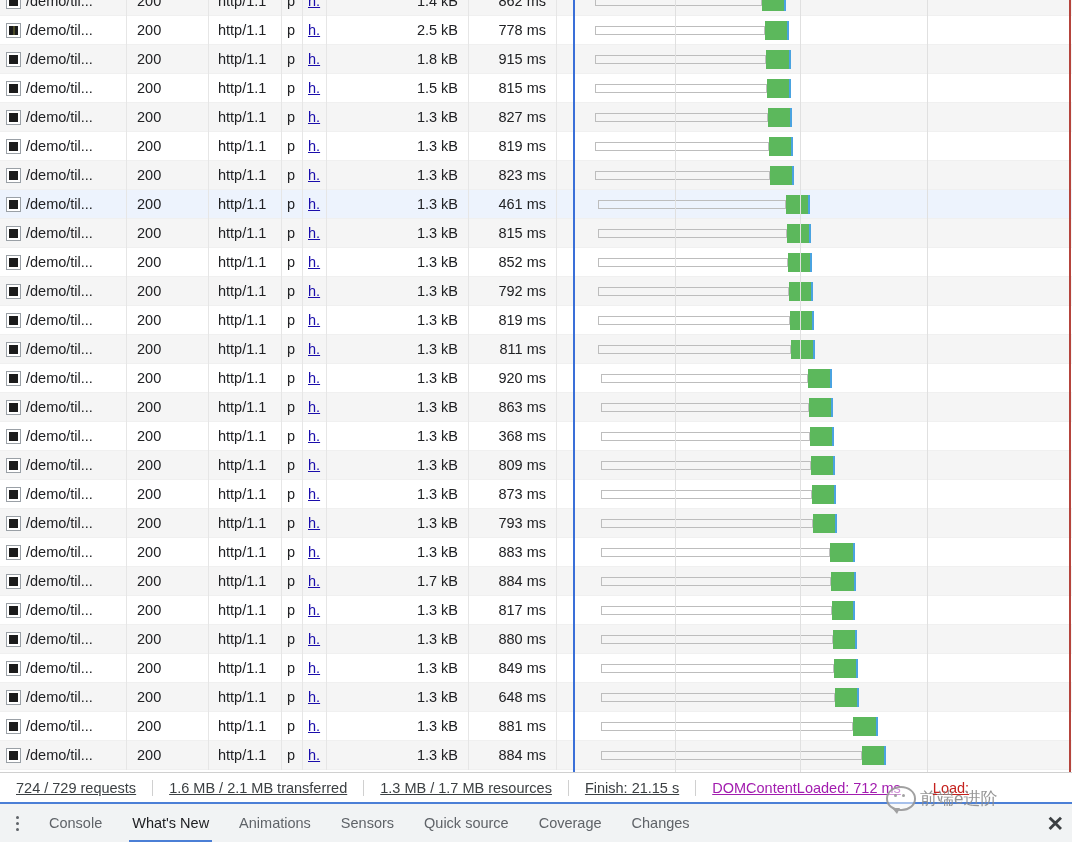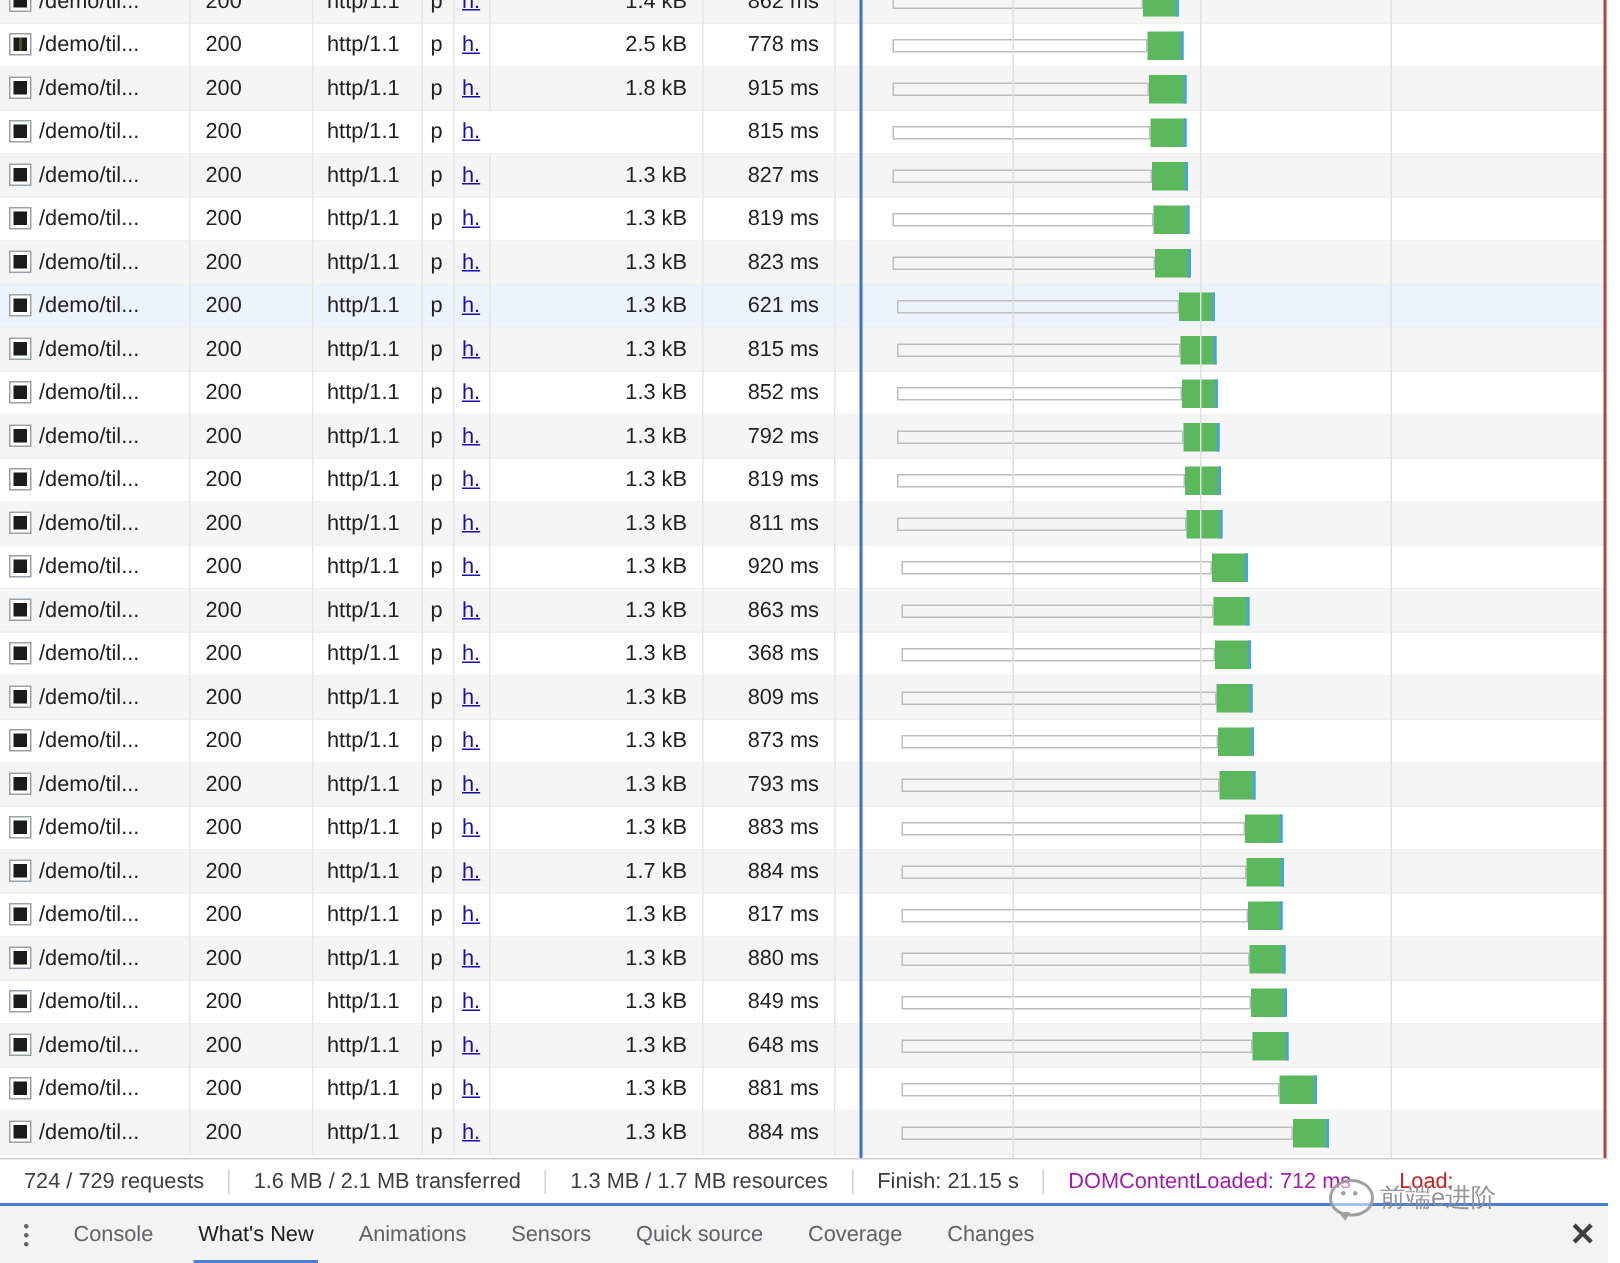--- a/index.html
+++ b/index.html
@@ -124,21 +124,21 @@
     background: #ffffff;
     border-top: 1px solid #d0d0d0;
     border-bottom: 2px solid #4b7fd6;
     display: flex;
     align-items: center;
     font-size: 14.5px;
     color: #3c4043;
     white-space: nowrap;
     overflow: hidden;
   }
-  .status-item { padding: 0 16px; }
+  .status-item { padding: 0 16px; text-decoration: underline; }
   .status-sep {
     width: 1px; height: 16px; background: #d0d0d0;
   }
   .status-item.link { color: #a21caf; }
   .status-item.link.red { color: #c5221f; }
 
   
   #drawer-tabs {
     position: absolute;
     left: 0; top: 804px;
@@ -290,20 +290,21 @@
           <div class="wf-queue" style="left: 38px; width: 171px; top: 10px;"></div>
           <div class="wf-block" style="left: 209px; width: 23px; top: 5px;"></div>
         </div>
       </div>
       <div class="row odd" style="position: absolute; left: 0px; right: 0px; top: 74px;">
         <div class="cell c-name"><span class="file-icon"><i></i></span><span class="name-text">/demo/til...</span></div>
         <div class="cell c-status">200</div>
         <div class="cell c-proto">http/1.1</div>
         <div class="cell c-type">p</div>
         <div class="cell c-init"><span class="init-link">h.</span></div>
+        <div class="cell c-size">1.5 kB</div>
         <div class="cell c-time">815 ms</div>
         <div class="cell c-wf">
           <div class="wf-queue" style="left: 38px; width: 172px; top: 10px;"></div>
           <div class="wf-block" style="left: 210px; width: 22px; top: 5px;"></div>
         </div>
       </div>
       <div class="row even" style="position: absolute; left: 0px; right: 0px; top: 103px;">
         <div class="cell c-name"><span class="file-icon"><i></i></span><span class="name-text">/demo/til...</span></div>
         <div class="cell c-status">200</div>
         <div class="cell c-proto">http/1.1</div>
@@ -342,21 +343,21 @@
           <div class="wf-block" style="left: 213px; width: 22px; top: 5px;"></div>
         </div>
       </div>
       <div class="row odd selected" style="position: absolute; left: 0px; right: 0px; top: 190px;">
         <div class="cell c-name"><span class="file-icon"><i></i></span><span class="name-text">/demo/til...</span></div>
         <div class="cell c-status">200</div>
         <div class="cell c-proto">http/1.1</div>
         <div class="cell c-type">p</div>
         <div class="cell c-init"><span class="init-link">h.</span></div>
         <div class="cell c-size">1.3 kB</div>
-        <div class="cell c-time">621 ms</div>
+        <div class="cell c-time">461 ms</div>
         <div class="cell c-wf">
           <div class="wf-queue" style="left: 41px; width: 188px; top: 10px;"></div>
           <div class="wf-block" style="left: 229px; width: 22px; top: 5px;"></div>
         </div>
       </div>
       <div class="row even" style="position: absolute; left: 0px; right: 0px; top: 219px;">
         <div class="cell c-name"><span class="file-icon"><i></i></span><span class="name-text">/demo/til...</span></div>
         <div class="cell c-status">200</div>
         <div class="cell c-proto">http/1.1</div>
         <div class="cell c-type">p</div>

